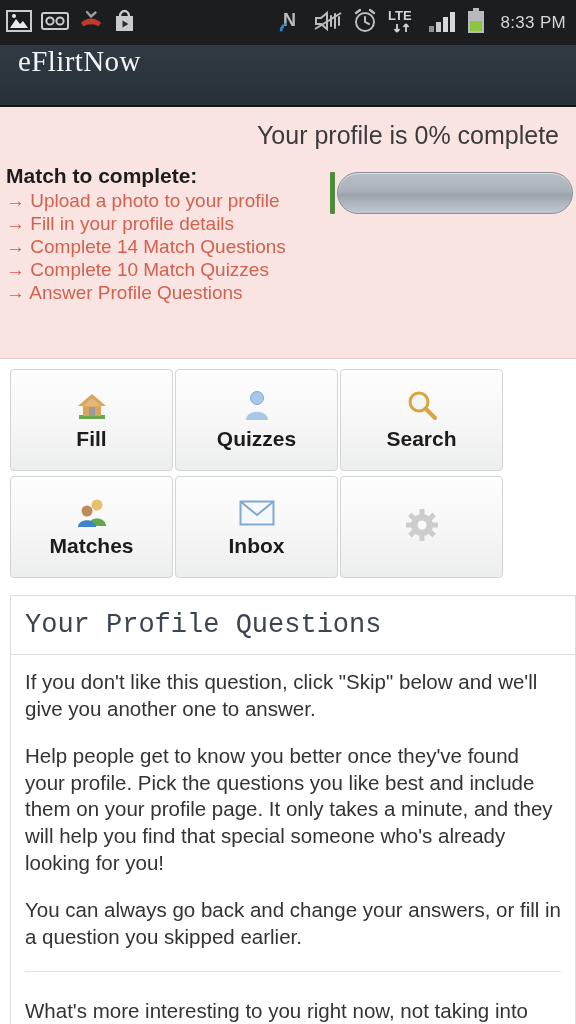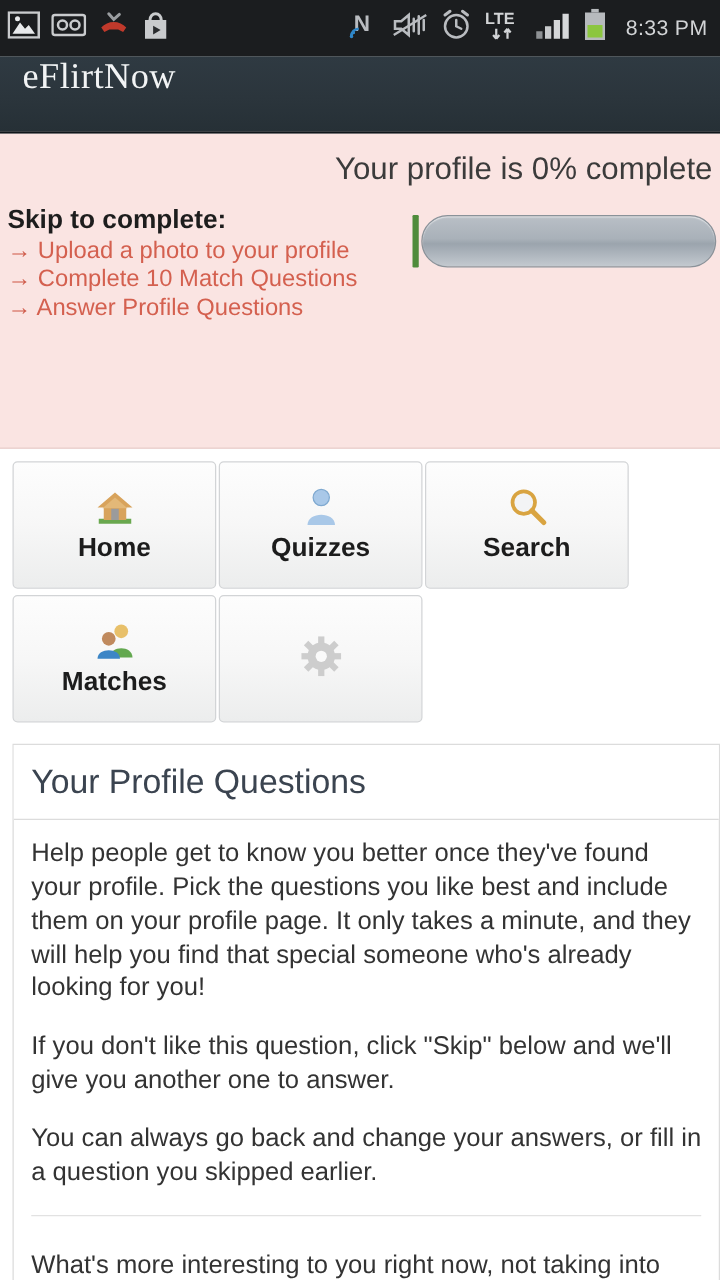--- a/index.html
+++ b/index.html
@@ -38,21 +38,21 @@
   .appbar-title {
     color:#f2f4f5; font-size:29px;
     font-family:"Liberation Serif", serif;
     letter-spacing:0.4px;
   }
 
   
   .promo {
     background:#fae4e2;
     border-bottom:1px solid #e8cdca;
-    padding:0 0 14px 0;
+    padding:0 11px 14px 0;
     position:relative;
     min-height:252px;
   }
   .promo-head {
     text-align:right;
     padding:14px 6px 0 0;
     font-size:25px;
     color:#3b3b3b;
   }
   .promo-body { position:relative; }
@@ -124,21 +124,21 @@
     width:566px;
     border:1px solid #dcdcdc;
     background:#fff;
   }
   .panel-head {
     padding:14px 0 14px 14px;
     border-bottom:1px solid #dcdcdc;
     background:#fff;
   }
   .panel-head-title {
-    font-size:27px; color:#3b4450;
+    font-size:27px; color:#3b4450;font-family:Liberation Mono, monospace;
   }
   .panel-body { padding:14px 14px 0 14px; }
   .panel-p {
     font-size:20.5px;
     color:#333;
     line-height:1.31;
     margin-bottom:20px;
   }
   .panel-divider {
     border:0; border-top:1px solid #e2e2e2;
@@ -246,29 +246,37 @@
 <div class="appbar">
   <span class="appbar-title">eFlirtNow</span>
 </div>
 
 <div class="promo">
 
   <div class="promo-head">Your profile is 0% complete</div>
 
   <div class="promo-body">
     <div class="task-col">
-      <div class="task-title">Skip to complete:</div>
+      <div class="task-title">Match to complete:</div>
 
       <a class="task-link" href="#">
         <span class="task-arrow">→</span>
         <span>Upload a photo to your profile</span>
       </a>
       <a class="task-link" href="#">
         <span class="task-arrow">→</span>
-        <span>Complete 10 Match Questions</span>
+        <span>Fill in your profile details</span>
+      </a>
+      <a class="task-link" href="#">
+        <span class="task-arrow">→</span>
+        <span>Complete 14 Match Questions</span>
+      </a>
+      <a class="task-link" href="#">
+        <span class="task-arrow">→</span>
+        <span>Complete 10 Match Quizzes</span>
       </a>
       <a class="task-link" href="#">
         <span class="task-arrow">→</span>
         <span>Answer Profile Questions</span>
       </a>
     </div>
 
     <div class="progress-wrap">
       <div class="progress-fill"></div>
       <div class="progress-track"></div>
@@ -280,21 +288,21 @@
 
   <div class="navbtn">
     <span class="nb-icon">
       <svg width="34" height="32" viewBox="0 0 34 32">
         <path d="M4 25 h26 v4 H4 Z" fill="#6aa84f"></path>
         <path d="M17 4 L31 16 H26 V26 H8 V16 H3 Z" fill="#d8a35c"></path>
         <path d="M17 8 L27 16.5 H7 Z" fill="#e3b878"></path>
         <rect x="14" y="17" width="6" height="9" fill="#9b9b9b"></rect>
       </svg>
     </span>
-    <span class="nb-label">Home</span>
+    <span class="nb-label">Fill</span>
   </div>
 
   <div class="navbtn">
     <span class="nb-icon">
       <svg width="30" height="32" viewBox="0 0 30 32">
         <circle cx="15" cy="8" r="6.5" fill="#a9c8e8"></circle>
         <path d="M4 30 C4 19 26 19 26 30 Z" fill="#a9c8e8"></path>
         <circle cx="15" cy="8" r="6.5" fill="none" stroke="#7fa9d0" stroke-width="1"></circle>
       </svg>
     </span>
@@ -316,20 +324,29 @@
       <svg width="34" height="32" viewBox="0 0 34 32">
         <circle cx="22" cy="8" r="5.5" fill="#e8c06a"></circle>
         <path d="M13 29 C13 19 31 19 31 29 Z" fill="#63a84f"></path>
         <circle cx="12" cy="14" r="5.5" fill="#c08a5e"></circle>
         <path d="M3 30 C3 21 21 21 21 30 Z" fill="#3d86c6"></path>
       </svg>
     </span>
     <span class="nb-label">Matches</span>
   </div>
 
+  <div class="navbtn">
+    <span class="nb-icon">
+      <svg width="36" height="28" viewBox="0 0 36 28">
+        <rect x="1.5" y="2.5" width="33" height="23" fill="#f4f8fc" stroke="#7fa9d0" stroke-width="2"></rect>
+        <path d="M1.5 2.5 L18 16 L34.5 2.5" fill="none" stroke="#7fa9d0" stroke-width="2"></path>
+      </svg>
+    </span>
+    <span class="nb-label">Inbox</span>
+  </div>
 
   <div class="navbtn">
     <span class="nb-icon">
       <svg width="32" height="32" viewBox="0 0 32 32">
         <g fill="#cdcdcd">
           <circle cx="16" cy="16" r="11"></circle>
           <rect x="13.5" y="0" width="5" height="6"></rect>
           <rect x="13.5" y="26" width="5" height="6"></rect>
           <rect x="0" y="13.5" width="6" height="5"></rect>
           <rect x="26" y="13.5" width="6" height="5"></rect>
@@ -342,22 +359,22 @@
       </svg>
     </span>
   </div>
 </div>
 
 <div class="panel">
   <div class="panel-head">
     <div class="panel-head-title">Your Profile Questions</div>
   </div>
   <div class="panel-body">
+    <p class="panel-p">If you don't like this question, click "Skip" below and we'll give you another one to answer.</p>
     <p class="panel-p">Help people get to know you better once they've found your profile. Pick the questions you like best and include them on your profile page. It only takes a minute, and they will help you find that special someone who's already looking for you!</p>
-    <p class="panel-p">If you don't like this question, click "Skip" below and we'll give you another one to answer.</p>
     <p class="panel-p">You can always go back and change your answers, or fill in a question you skipped earlier.</p>
     <hr class="panel-divider">
     <div class="question">
       <span>What's more interesting to you right now, not taking into consideration future plans?</span>
       
     </div>
   </div>
 </div>
 
 </body></html>

